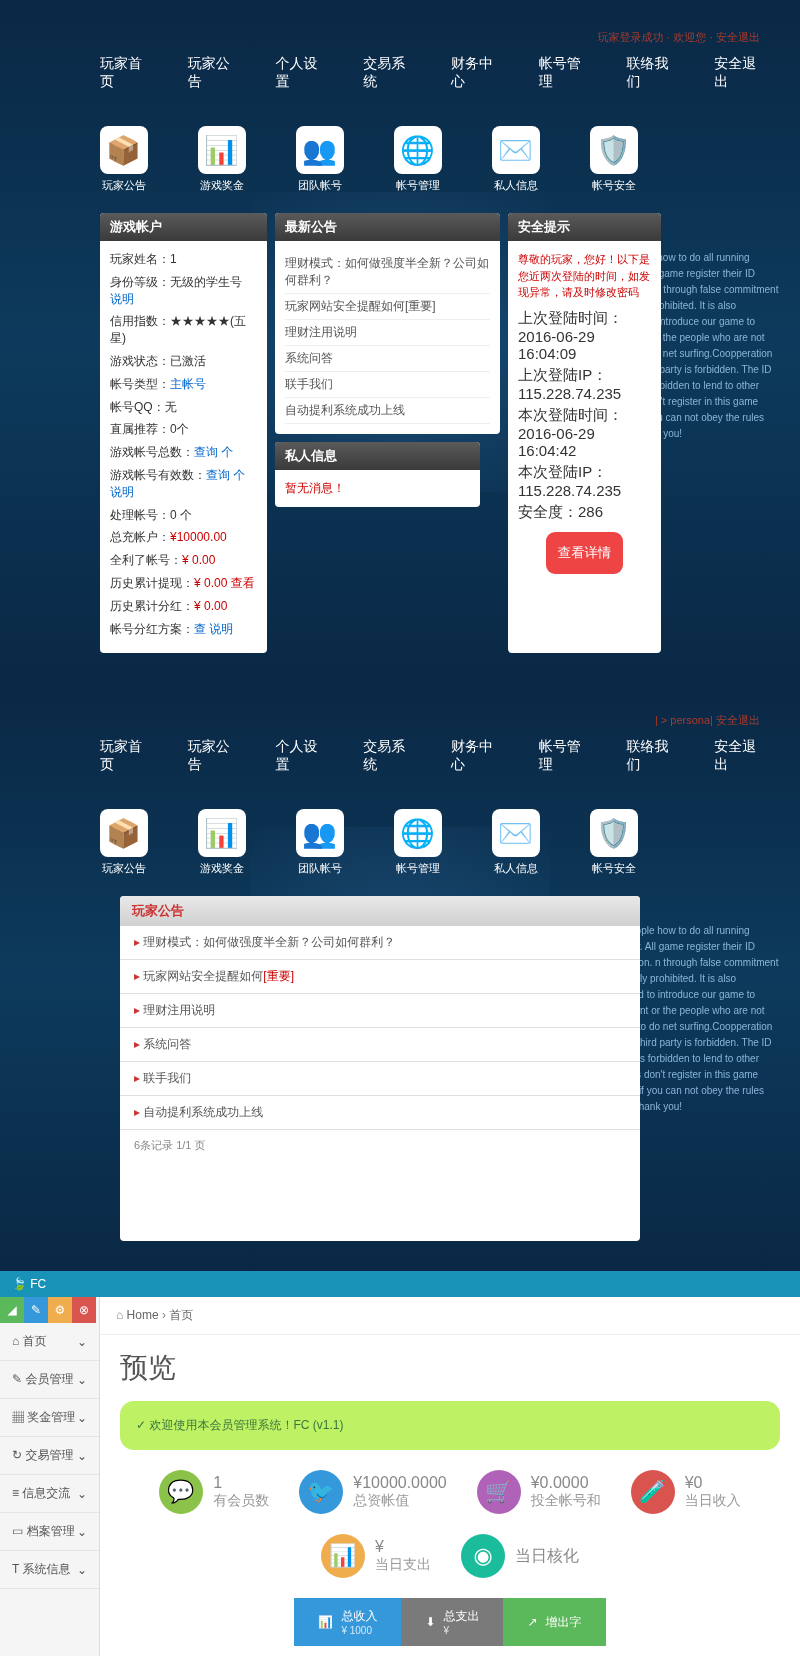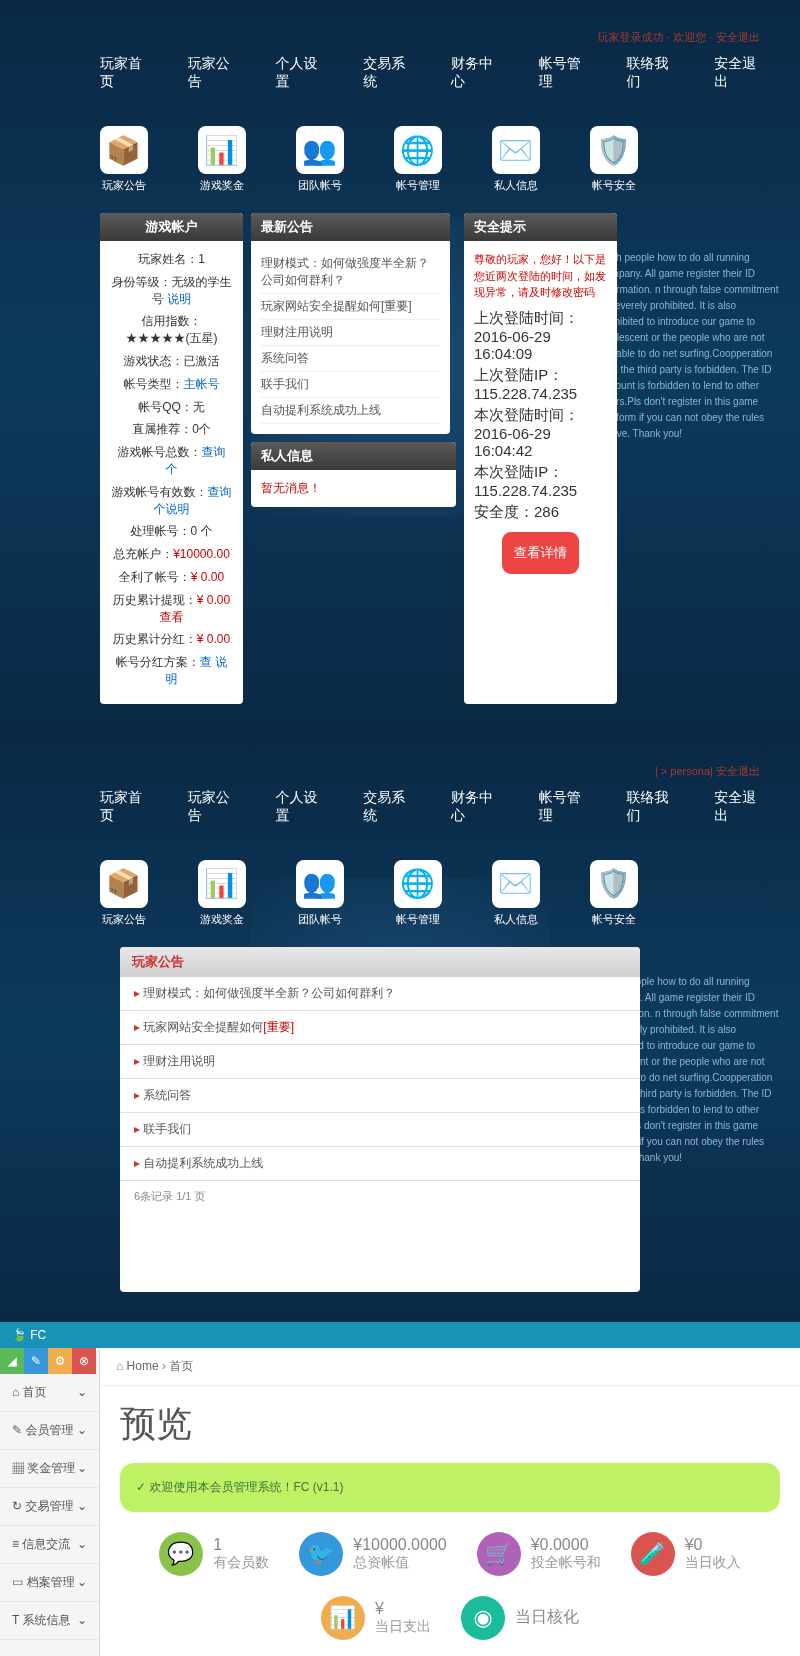--- a/index.html
+++ b/index.html
@@ -12,25 +12,25 @@
 .nav-menu { display: flex; gap: 42px; color: #fff; margin-bottom: 35px; position: relative; z-index: 1; padding-left: 60px; }
 .nav-item { cursor: pointer; font-size: 14px; }
 .icon-row { display: flex; gap: 50px; padding-left: 60px; margin-bottom: 20px; position: relative; z-index: 1; }
 .icon-block { text-align: center; cursor: pointer; }
 .icon-shape { width: 48px; height: 48px; background: #fff; border-radius: 8px; display: flex; align-items: center; justify-content: center; margin-bottom: 4px; font-size: 28px; }
 .icon-label { color: #fff; font-size: 11px; }
 .main-grid { display: flex; gap: 8px; padding-left: 60px; position: relative; z-index: 1; }
 .card { background: #fff; border-radius: 4px; overflow: hidden; }
 .card-head { background: linear-gradient(#5a5a5a, #3a3a3a); color: #fff; padding: 5px 10px; font-size: 13px; font-weight: bold; }
 .card-body { padding: 10px; font-size: 12px; color: #333; }
-.account-card { width: 143px; text-align: center; }
+.account-card { width: 167px; }
 .account-line { margin-bottom: 6px; line-height: 1.4; }
 .account-line .v-red { color: #cc0000; }
 .account-line .v-blue { color: #0066cc; cursor: pointer; }
-.announce-card { width: 199px; }
+.announce-card { width: 225px; }
 .announce-line { padding: 4px 0; border-bottom: 1px solid #eee; color: #555; }
 .privmsg-card { width: 205px; margin-top: 8px; }
 .privmsg-text { color: #cc0000; }
 .security-card { width: 153px; }
 .sec-warn { color: #cc0000; font-size: 11px; line-height: 1.5; margin-bottom: 8px; }
 .sec-line { margin-bottom: 4px; font-size: 15px; }
 .sec-btn { background: #ef4444; color: #fff; padding: 12px 12px; border: none; border-radius: 9px; margin-top: 6px; cursor: pointer; }
 .english-text { position: absolute; right: 20px; top: 250px; width: 180px; color: #8ab5d6; font-size: 10px; line-height: 1.6; z-index: 0; }
 
 
@@ -45,21 +45,21 @@
 .admin-top { background: #1992b8; color: #fff; padding: 6px 12px; display: flex; align-items: center; justify-content: space-between; }
 .admin-layout { display: flex; }
 .color-tabs { display: flex; }
 .ct { width: 24px; height: 26px; display: flex; align-items: center; justify-content: center; color: #fff; cursor: pointer; }
 .ct1 { background: #5bb85b; } .ct2 { background: #3598db; } .ct3 { background: #f0ad4e; } .ct4 { background: #d9534f; }
 .sidebar { width: 100px; background: #f5f5f5; border-right: 1px solid #ddd; }
 .side-item { padding: 10px 12px; border-bottom: 1px solid #e5e5e5; cursor: pointer; display: flex; align-items: center; justify-content: space-between; color: #555; }
 .admin-main { flex: 1; background: #fff; }
 .breadcrumb { padding: 10px 16px; color: #888; border-bottom: 1px solid #eee; }
 .breadcrumb a { color: #666; text-decoration: none; }
-.page-title { font-size: 36px; color: #555; padding: 14px 20px; }
+.page-title { font-size: 28px; color: #555; padding: 14px 20px; }
 .welcome-bar { background: #bef264; color: #3c763d; padding: 16px 16px; margin: 0 20px 20px; border-radius: 14px; }
 .stat-row { display: flex; justify-content: center; gap: 30px; margin-bottom: 20px; }
 .stat-item { display: flex; align-items: center; gap: 10px; }
 .stat-icon { width: 44px; height: 44px; border-radius: 50%; display: flex; align-items: center; justify-content: center; color: #fff; font-size: 22px; }
 .si-green { background: #8bc34a; } .si-blue { background: #3598db; } .si-purple { background: #b062b8; } .si-red { background: #d9534f; } .si-orange { background: #f0ad4e; } .si-teal { background: #1abc9c; }
 .stat-text .num { color: #888; font-size: 16px; }
 .stat-text .lab { color: #999; font-size: 14px; }
 .action-row { display: flex; justify-content: center; gap: 0; margin-top: 15px; }
 .action-btn { padding: 10px 24px; color: #fff; cursor: pointer; display: flex; align-items: center; gap: 8px; }
 .ab1 { background: #3598db; } .ab2 { background: #7a7a7a; } .ab3 { background: #5bb85b; }

